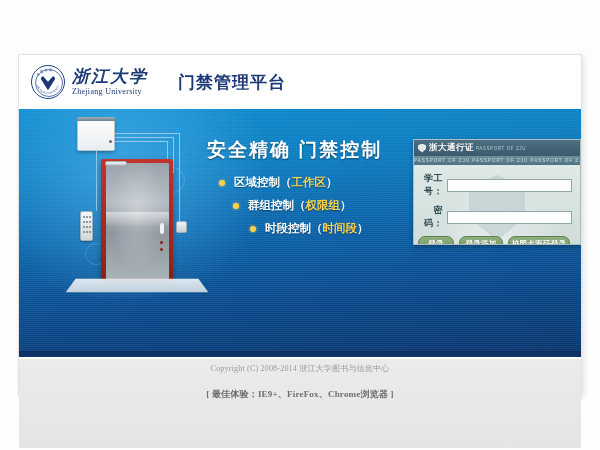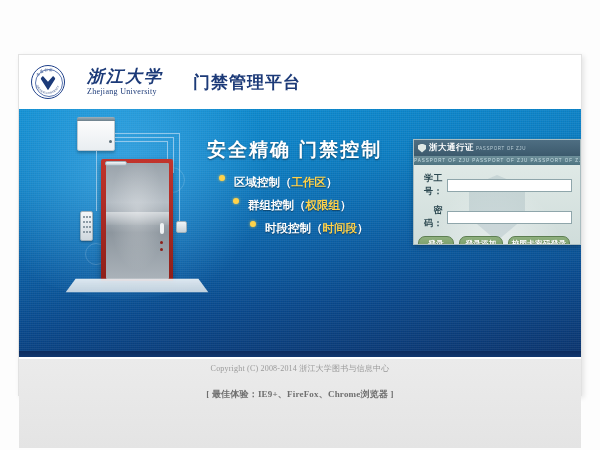--- a/index.html
+++ b/index.html
@@ -46,21 +46,21 @@
     position: absolute; left: 50%; top: 52%;
     transform: translate(-50%,-50%);
     width: 15px; height: 15px;
     background: #1c3a78;
     clip-path: polygon(50% 100%, 0% 22%, 16% 6%, 50% 44%, 84% 6%, 100% 22%);
   }
   .emblem .ring-text {
     position: absolute; left: 0; top: 0; width: 100%; height: 100%;
   }
   .zju-cn {
-    margin-left: 22px;
+    margin-left: 7px;
     display: flex; flex-direction: column; justify-content: center;
   }
   .zju-cn .cn {
     font-family: "Liberation Serif", "DejaVu Serif", serif;
     font-size: 17px; font-weight: bold; font-style: italic;
     color: #1c3a78; letter-spacing: 2px; line-height: 1.05;
   }
   .zju-cn .en {
     font-family: "Liberation Serif", "DejaVu Serif", serif;
     font-size: 8px; color: #1c3a78; letter-spacing: .3px;
@@ -170,21 +170,21 @@
   }
   
   .slogan {
     position: absolute; left: 188px; top: 28px;
     font-size: 19px; font-weight: bold; color: #ffffff;
     letter-spacing: 2px;
     text-shadow: 0 1px 2px rgba(0,0,0,.45);
   }
   .bullets { position: absolute; left: 200px; top: 66px; }
   .bullet-row {
-    display: flex; align-items: flex-start;
+    display: flex; align-items: center;
     font-size: 11.5px; font-weight: bold; color: #ffffff;
     margin-bottom: 8px;
     text-shadow: 0 1px 1px rgba(0,0,0,.4);
   }
   .bullet-row:nth-child(2) { margin-left: 14px; }
   .bullet-row:nth-child(3) { margin-left: 31px; }
   .dot {
     width: 6px; height: 6px; border-radius: 50%;
     background: #ffd24a; margin-right: 9px; flex: none;
     box-shadow: 0 0 3px rgba(255,210,74,.8);

